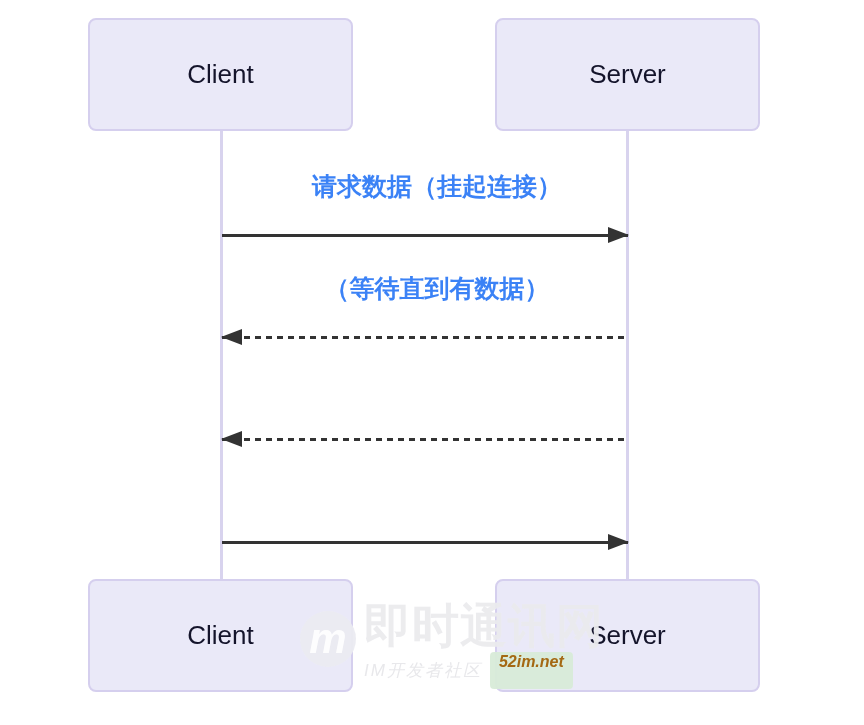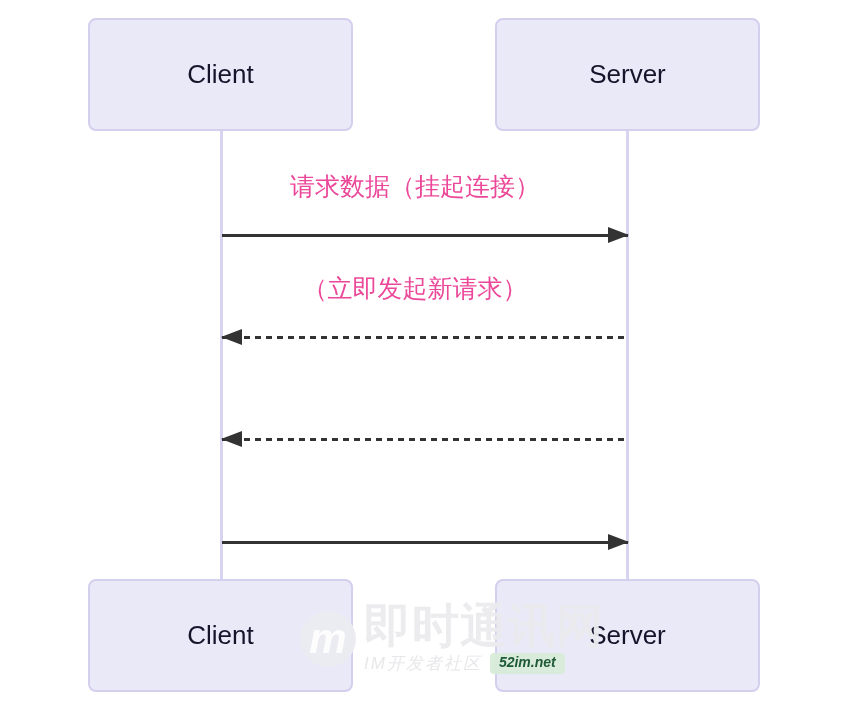--- a/index.html
+++ b/index.html
@@ -45,27 +45,28 @@
     width: 3px;
     background: #d8d3ee;
     z-index: 1;
   }
   .lifeline-client { left: 220px; }
   .lifeline-server { left: 626px; }
 
   
   .msg-label {
     position: absolute;
-    left: 212px;
+    left: 234px;
     width: 406px;
     text-align: center;
     font-size: 25px;
-    color: #ec4899;
+    color: #3b82f6;
     z-index: 3;
     white-space: nowrap;
+    font-weight: bold;
   }
   .msg-line {
     position: absolute;
     left: 222px;
     width: 406px;
     height: 3px;
     z-index: 3;
   }
   .line-solid  { background: #333333; }
   .line-dashed {
@@ -133,26 +134,26 @@
   .wm-subtitle {
     font-size: 17px;
     font-style: italic;
     color: #e7e7ea;
     letter-spacing: 2px;
     white-space: nowrap;
   }
   .wm-badge {
     margin-left: 8px;
     background: #d9ecd9;
-    color: #14532d;
-    font-size: 14px;
+    color: #a16207;
+    font-size: 16px;
     font-weight: bold;
     font-style: italic;
     border-radius: 4px;
-    padding: 1px 9px 4px 9px;
+    padding: 1px 9px 18px 9px;
     white-space: nowrap;
   }
 </style>
 </head>
 <body>
 
 <div class="canvas">
 
   <div class="lifeline lifeline-client"></div>
   <div class="lifeline lifeline-server"></div>
@@ -162,21 +163,21 @@
   </div>
   <div class="actor-box pos-top-server">
     <span>Server</span>
   </div>
 
   <div class="msg-label" style="top:170px">请求数据（挂起连接）</div>
   <div class="msg-line line-solid" style="top:234px">
     <div class="arrowhead head-right"></div>
   </div>
 
-  <div class="msg-label" style="top:272px">（立即发起新请求）</div>
+  <div class="msg-label" style="top:272px">（等待直到有数据）</div>
   <div class="msg-line line-dashed" style="top:336px">
     <div class="arrowhead head-left"></div>
   </div>
 
   <div class="msg-line line-dashed" style="top:438px">
     <div class="arrowhead head-left"></div>
   </div>
 
   <div class="msg-line line-solid" style="top:541px">
     <div class="arrowhead head-right"></div>

